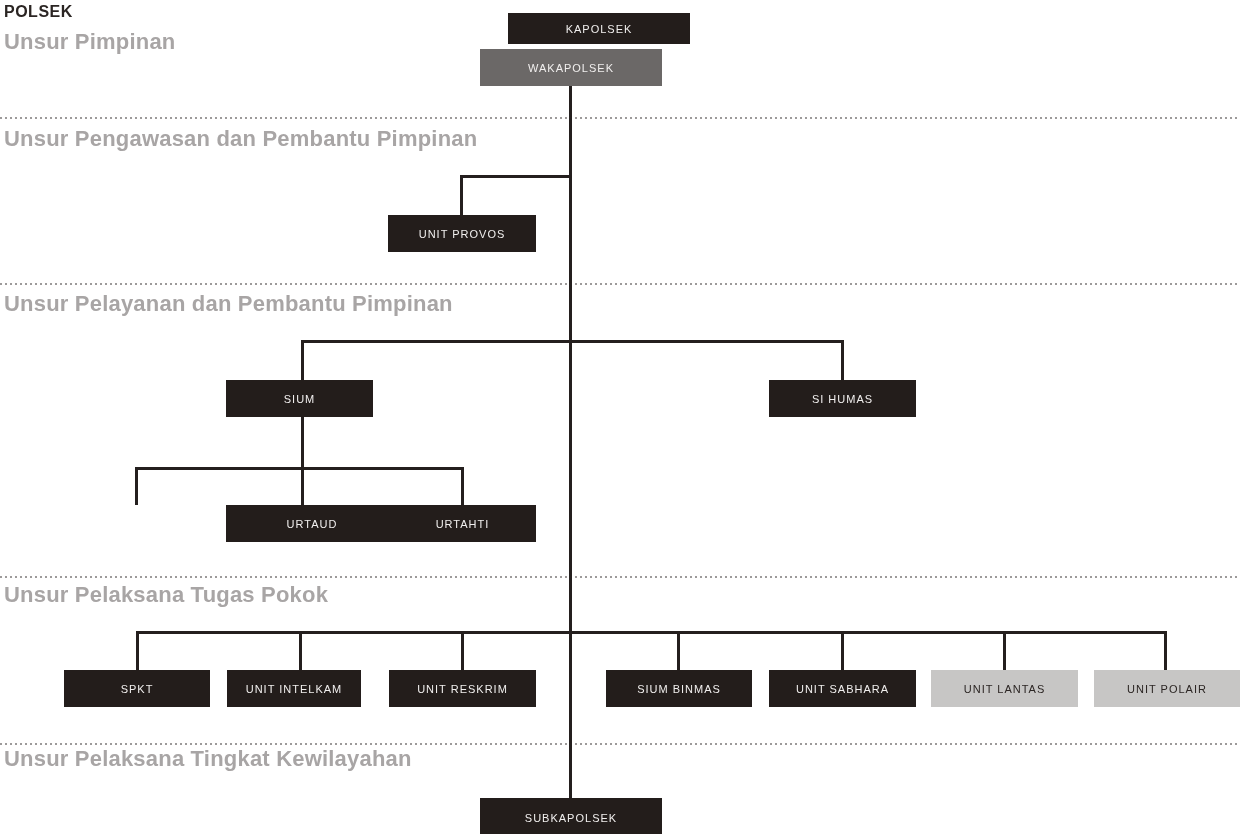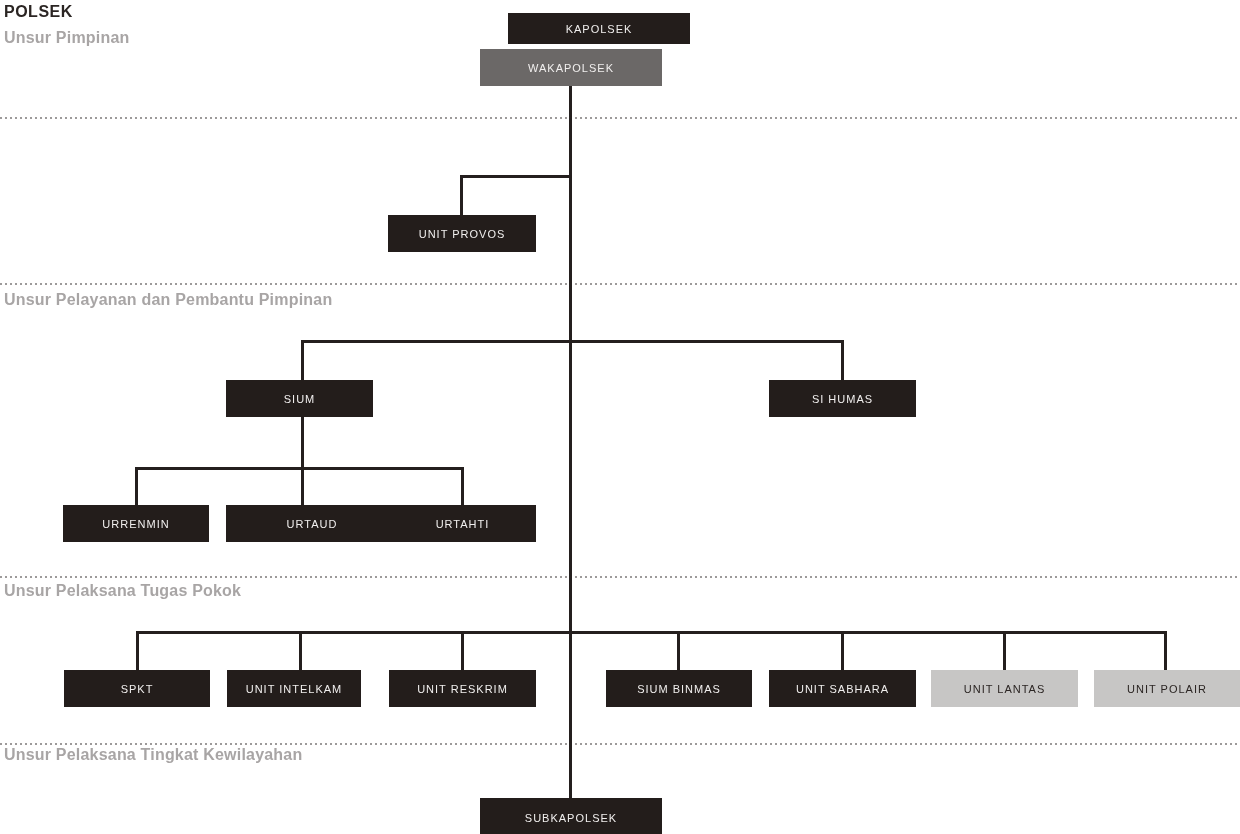--- a/index.html
+++ b/index.html
@@ -20,21 +20,21 @@
     position:relative;width:1240px;height:834px;overflow:hidden;
     background:var(--background);
   }
   .title{
     position:absolute;left:4px;top:3px;
     font-size:16px;font-weight:bold;letter-spacing:.5px;color:var(--title);
     white-space:nowrap;
   }
   .section-label{
     position:absolute;left:4px;
-    font-size:16px;font-weight:bold;letter-spacing:.2px;color:var(--section-label);
+    font-size:22px;font-weight:bold;letter-spacing:.2px;color:var(--section-label);
     white-space:nowrap;
   }
   .divider{
     position:absolute;left:0;width:1240px;height:2px;
     background:repeating-linear-gradient(90deg,var(--divider) 0 2px,transparent 2px 5px);
   }
   .line{position:absolute;background:var(--connector);}
   .node{
     position:absolute;display:flex;align-items:center;justify-content:center;
     background:var(--node-dark);color:var(--node-text-light);
@@ -43,20 +43,21 @@
   .node.gray{background:var(--node-gray);}
   .node.light{background:var(--node-light);color:var(--node-text-dark);}
 </style>
 </head>
 <body>
 
 <div class="stage">
 
   <div class="title">POLSEK</div>
   <div class="section-label" style="top:29px">Unsur Pimpinan</div>
+  <div class="section-label" style="top:126px">Unsur Pengawasan dan Pembantu Pimpinan</div>
   <div class="section-label" style="top:291px">Unsur Pelayanan dan Pembantu Pimpinan</div>
   <div class="section-label" style="top:582px">Unsur Pelaksana Tugas Pokok</div>
   <div class="section-label" style="top:746px">Unsur Pelaksana Tingkat Kewilayahan</div>
 
   <div class="divider" style="top:117px"></div>
   <div class="divider" style="top:283px"></div>
   <div class="divider" style="top:576px"></div>
   <div class="divider" style="top:743px"></div>
 
   <div class="line" style="left:569px;top:86px;width:3px;height:712px"></div>
@@ -83,21 +84,20 @@
   <div class="line" style="left:1003px;top:631px;width:3px;height:39px"></div>
   <div class="line" style="left:1164px;top:631px;width:3px;height:39px"></div>
 
   <div class="node" style="left:508px;top:13px;width:182px;height:31px">KAPOLSEK</div>
   <div class="node gray" style="left:480px;top:49px;width:182px;height:37px">WAKAPOLSEK</div>
 
   <div class="node" style="left:388px;top:215px;width:148px;height:37px">UNIT PROVOS</div>
 
   <div class="node" style="left:226px;top:380px;width:147px;height:37px">SIUM</div>
   <div class="node" style="left:769px;top:380px;width:147px;height:37px">SI HUMAS</div>
-  <div class="node" style="left:63px;top:505px;width:146px;height:37px">URRENMIN</div>
   <div class="node" style="left:226px;top:505px;width:172px;height:37px">URTAUD</div>
   <div class="node" style="left:389px;top:505px;width:147px;height:37px">URTAHTI</div>
 
   <div class="node" style="left:64px;top:670px;width:146px;height:37px">SPKT</div>
   <div class="node" style="left:227px;top:670px;width:134px;height:37px">UNIT INTELKAM</div>
   <div class="node" style="left:389px;top:670px;width:147px;height:37px">UNIT RESKRIM</div>
   <div class="node" style="left:606px;top:670px;width:146px;height:37px">SIUM BINMAS</div>
   <div class="node" style="left:769px;top:670px;width:147px;height:37px">UNIT SABHARA</div>
   <div class="node light" style="left:931px;top:670px;width:147px;height:37px">UNIT LANTAS</div>
   <div class="node light" style="left:1094px;top:670px;width:146px;height:37px">UNIT POLAIR</div>

